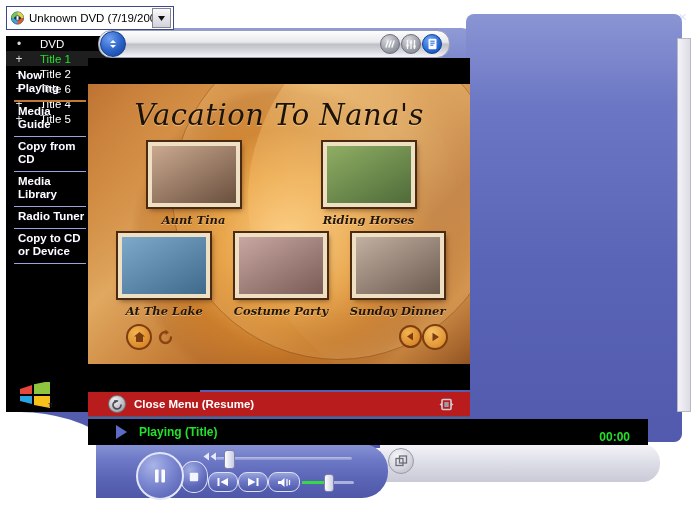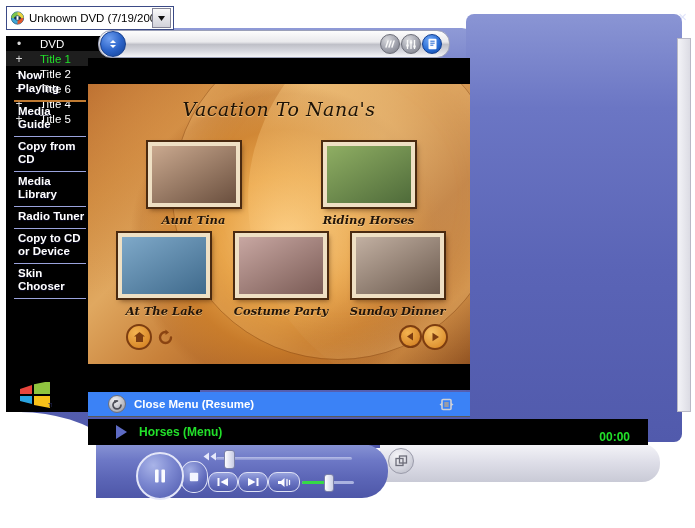--- a/index.html
+++ b/index.html
@@ -101,21 +101,21 @@
   .globe-arc {
     position:absolute; left: 22%; top: -56px; width: 330px; height: 330px;
     border-radius:50%;
     border: 1px solid rgba(120,62,18,.35);
     box-shadow: inset 0 0 40px rgba(255,214,150,.35);
     pointer-events:none;
   }
   .dvd-title {
     position:absolute; left:0; right:0; top: 14px; text-align:center;
     font-family: "DejaVu Serif", serif; font-style: italic;
-    font-size: 19px; color:#1d1206; letter-spacing: .5px;
+    font-size: 29px; color:#1d1206; letter-spacing: .5px;
     text-shadow: 0 1px 1px rgba(255,226,170,.55);
   }
   .thumb-grid { position:absolute; left: 18px; top: 58px; width: 350px; }
   .thumb-row { display:flex; justify-content: space-around; margin-bottom: 6px; }
   .thumb-cell { width: 104px; text-align:center; cursor:pointer; }
   .thumb-img {
     width: 84px; height: 57px; margin: 0 auto;
     border: 4px solid #efe0c4;
     outline: 2px solid #4a2a10;
     box-shadow: 2px 3px 5px rgba(60,28,6,.55);
@@ -135,21 +135,21 @@
   .mb-prev { right: 48px; bottom: 16px; background: radial-gradient(circle at 35% 30%, #f3b350, #cf791c); border:2px solid #7d3d10; width:19px;height:19px;}
   .mb-next { right: 22px; bottom: 14px; background: radial-gradient(circle at 35% 30%, #f7c165, #d6821f); border:2px solid #7d3d10; }
 
   
   .vf-topstrip { position:absolute; left:0; top:0; width:382px; height:26px; background:#000; }
   .vf-botstrip { position:absolute; left:0; top:306px; width:382px; height:26px; background:#000; }
 
   
   .resume-row {
     position:absolute; left: 88px; top: 392px; width: 382px; height: 24px;
-    background:#3b82f6; z-index: 12; display:flex; align-items:center;
+    background:#b91c1c; z-index: 12; display:flex; align-items:center;
     border-bottom: 1px solid #5a5a5a;
   }
   .resume-icon {
     width: 16px; height: 16px; border-radius:50%; margin-left: 20px;
     background: radial-gradient(circle at 36% 30%, #f2f2f4 0%, #b9bac2 60%, #86878f 100%);
     border:1px solid #6f7078; display:flex; align-items:center; justify-content:center;
     cursor:pointer;
   }
   .resume-text { color:#ffffff; font-size: 11.5px; font-weight:bold; margin-left: 8px; }
   .fullscreen-btn {
@@ -406,36 +406,35 @@
         <rect x="3" y="2.5" width="9" height="10" rx="1" fill="none" stroke="#cfd0d6" stroke-width="1.6"></rect>
         <rect x="5.3" y="5" width="4.4" height="5" fill="#9b9ca6"></rect>
         <polygon points="0.5,7.5 3,5.8 3,9.2" fill="#cfd0d6"></polygon>
         <polygon points="14.5,7.5 12,5.8 12,9.2" fill="#cfd0d6"></polygon>
       </svg>
     </span>
   </div>
 
   <div class="status-row">
     <span class="play-arrow"></span>
-    <span class="status-text lbl">Horses (Menu)</span>
+    <span class="status-text lbl">Playing (Title)</span>
     <span class="timecode lbl">00:00</span>
   </div>
 
   <div class="wedge-top"></div>
   <div class="wedge-bottom"></div>
   <div class="wedge-bottom2"></div>
 
   <div class="sidebar">
       <div class="nav-item active"><span class="lbl">Now Playing</span></div>
       <div class="nav-item"><span class="lbl">Media Guide</span></div>
       <div class="nav-item"><span class="lbl">Copy from CD</span></div>
       <div class="nav-item"><span class="lbl">Media Library</span></div>
       <div class="nav-item"><span class="lbl">Radio Tuner</span></div>
       <div class="nav-item"><span class="lbl">Copy to CD or Device</span></div>
-      <div class="nav-item"><span class="lbl">Skin Chooser</span></div>
     </div>
   <svg class="winlogo" viewBox="0 0 34 26">
     <path d="M2 7 L14 3 L14 12 L2 12 Z" fill="#e8453c"></path>
     <path d="M16 2.3 L32 -1 L32 12 L16 12 Z" fill="#8fc43f"></path>
     <path d="M2 14 L14 14 L14 22 L2 19 Z" fill="#2aa3e0"></path>
     <path d="M16 14 L32 14 L32 26 L16 23 Z" fill="#f8c119"></path>
     <text x="30" y="25" font-size="5" fill="#2b2f6b" font-family="Liberation Sans, sans-serif">TM</text>
   </svg>
 
   <div class="topbar"></div>

